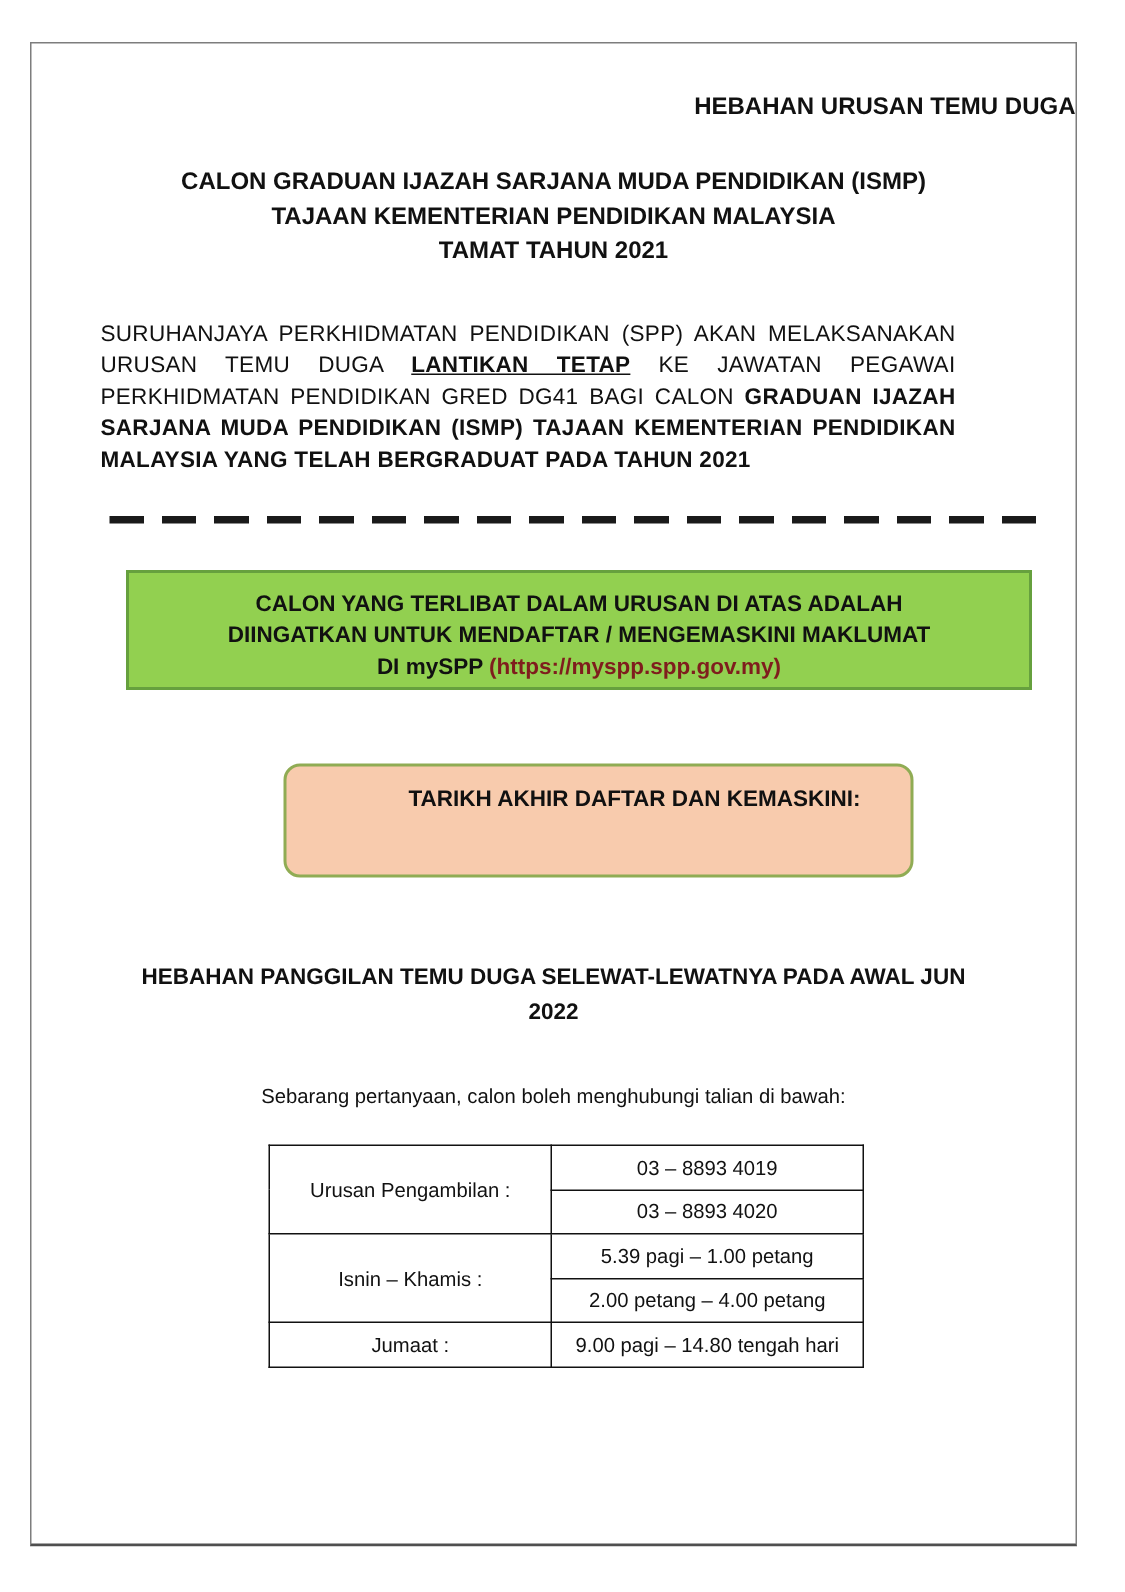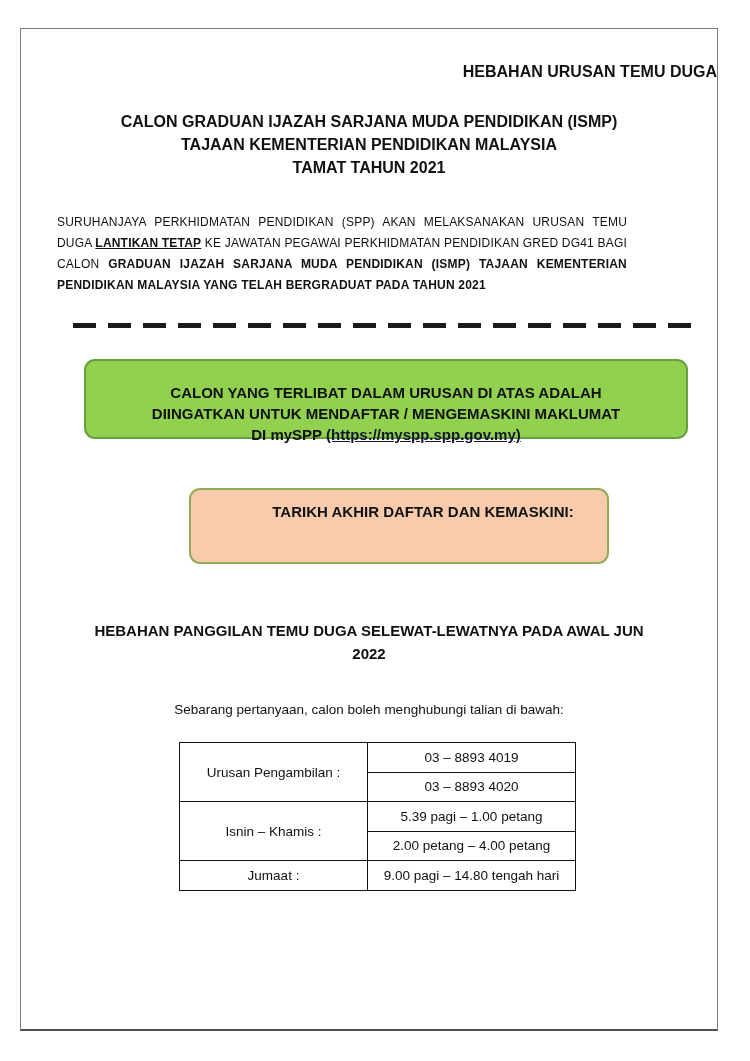--- a/index.html
+++ b/index.html
@@ -23,51 +23,50 @@
     line-height: 18px;
   }
   .doc-subtitle {
     margin-top: 29px;
     text-align: center;
     font-size: 16px;
     font-weight: bold;
     line-height: 23px;
   }
   .intro-para {
-    margin: 33px 0 0 36px;
+    margin: 33px 0 0 46px;
     width: 570px;
-    font-size: 12px;
+    font-size: 15px;
     line-height: 21px;
     text-align: justify;
     letter-spacing: 0.2px;
   }
   .intro-para .bold { font-weight: bold; }
   .intro-para .bold-underline { font-weight: bold; text-decoration: underline; }
   .dashed-divider {
     margin: 27px 0 0 52px;
     width: 620px;
     height: 5px;
     background: repeating-linear-gradient(90deg, #1a1a1a 0, #1a1a1a 23px, transparent 23px, transparent 35px);
   }
   .green-box {
     margin: 31px 0 0 63px;
     width: 604px;
     height: 80px;
     background: #92D050;
     border: 2px solid #66A03E;
-    border-radius: 11px;
+    border-radius: 0;
     text-align: center;
     font-size: 15px;
     font-weight: bold;
     line-height: 21px;
-    padding-top: 21px;
+    padding-top: 10px;
   }
   .green-box a {
-    color: #0f172a;
-    text-decoration: underline;
+    color: #7f1d1d;
     font-weight: bold;
     cursor: pointer;
   }
   .orange-box {
     margin: 49px 0 0 168px;
     width: 420px;
     height: 76px;
     background: #F8CBAD;
     border: 2px solid #90AC54;
     border-radius: 11px;

